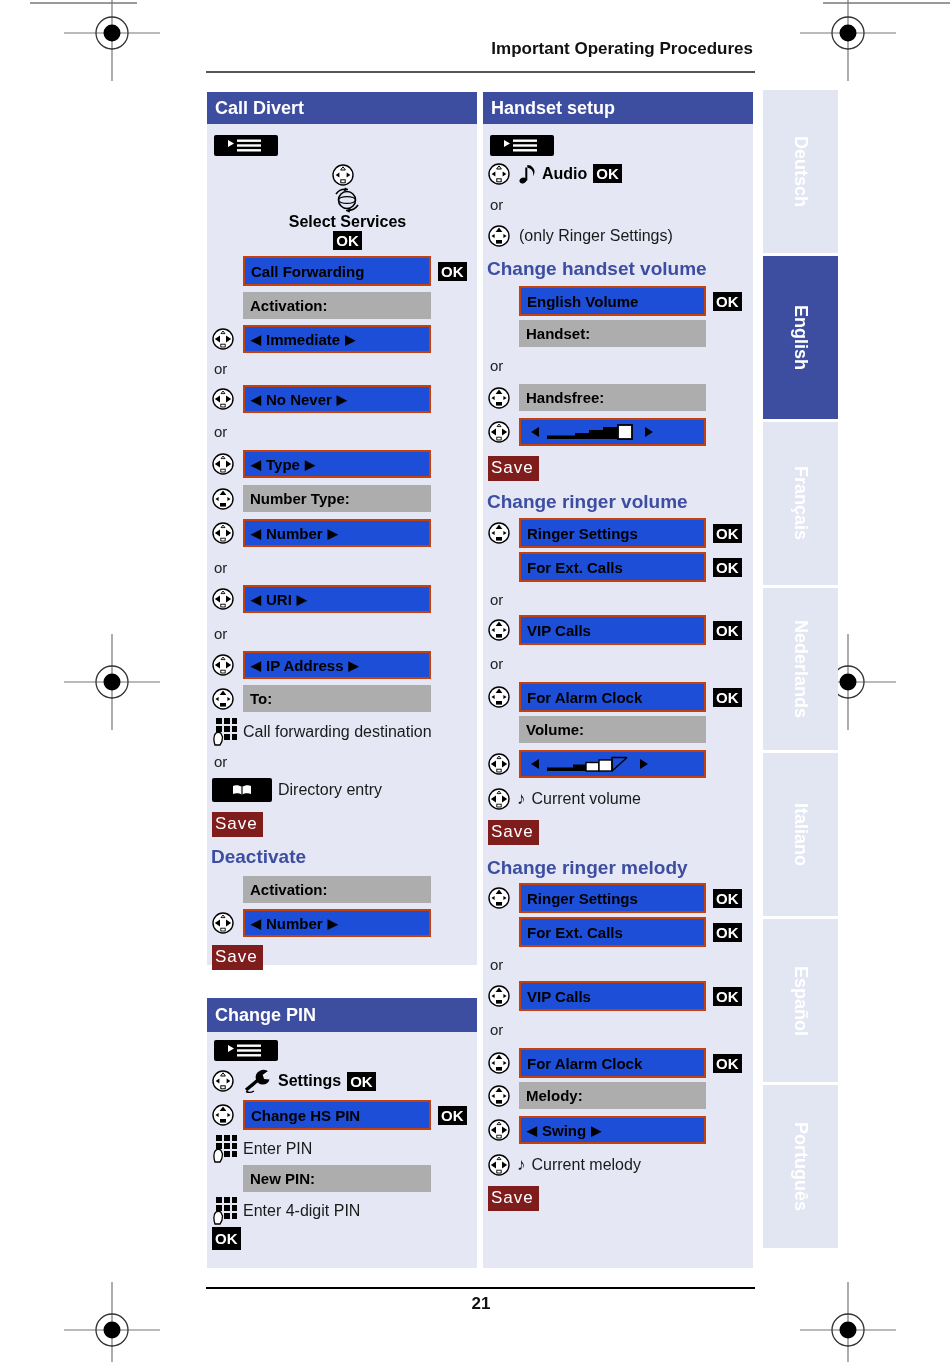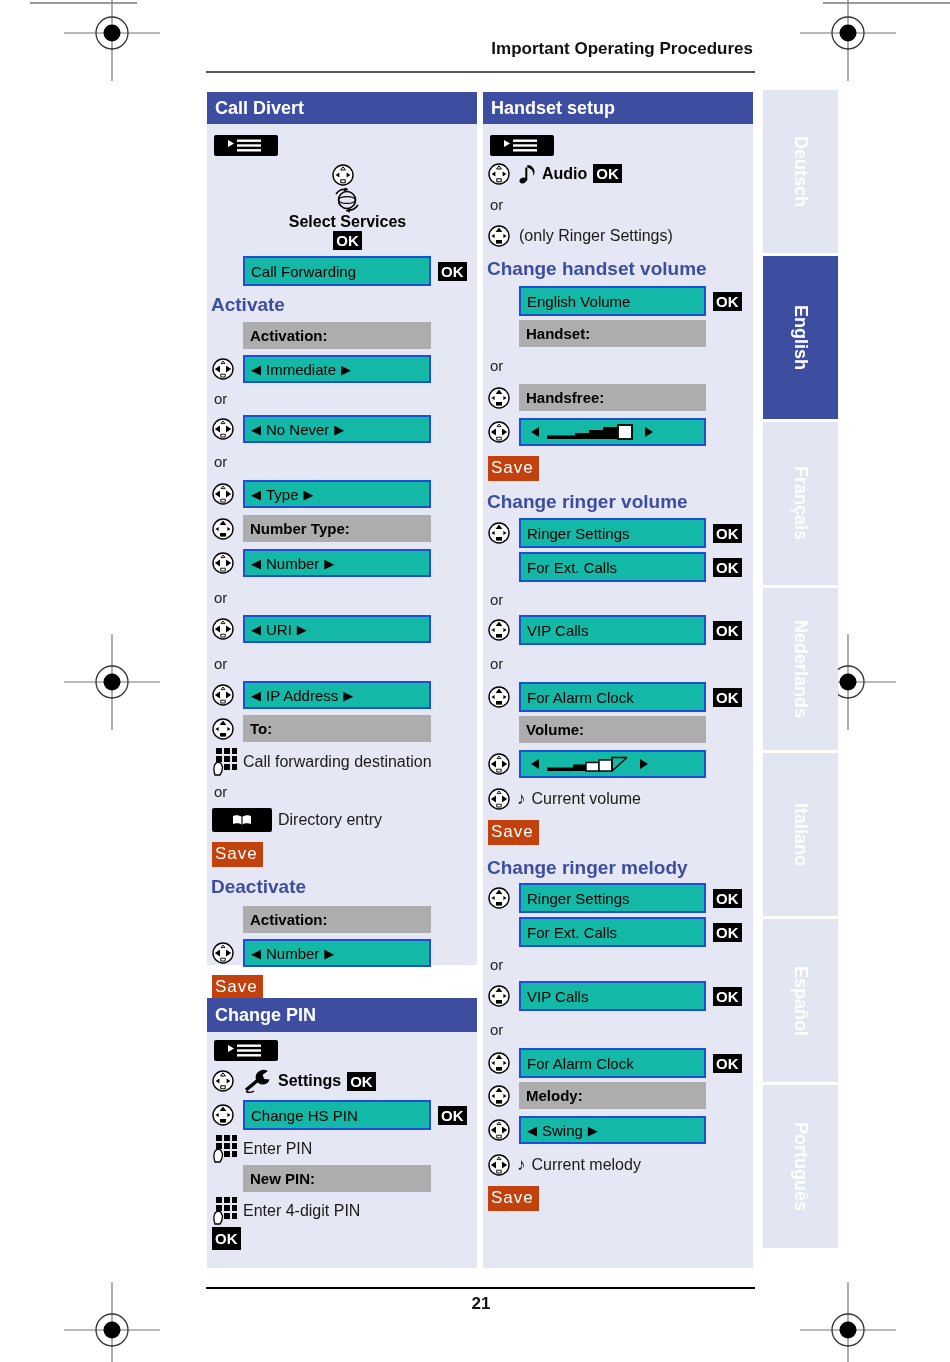--- a/index.html
+++ b/index.html
@@ -25,29 +25,29 @@
   .p-right { left:483px; top:92px;  width:270px; height:1176px; }
 
   .hdr { height:32px; background:#3d4ea1; color:#fff; font-size:18px; font-weight:bold;
          display:flex; align-items:center; padding-left:8px; }
 
   .menukey { width:64px; height:21px; background:#000; border-radius:2px; margin:11px 0 0 7px;
              display:flex; align-items:center; justify-content:center; }
   .row { display:flex; align-items:center; margin-left:5px; }
   .navic { width:25px; height:25px; flex:0 0 25px; display:flex; align-items:center; }
   .spacer { width:25px; flex:0 0 25px; }
-  .wbox { margin-left:6px; width:188px; height:28px; box-sizing:border-box; border:2px solid #1d4ed8;
-          background:#14b8a6; display:flex; align-items:center; padding-left:6px;
-          font-size:15px; font-weight:normal; color:#000; gap:5px; }
+  .wbox { margin-left:6px; width:188px; height:28px; box-sizing:border-box; border:2px solid #c2410c;
+          background:#1d4ed8; display:flex; align-items:center; padding-left:6px;
+          font-size:15px; font-weight:bold; color:#000; gap:5px; }
   .graybox { margin-left:6px; width:188px; height:27px; box-sizing:border-box; background:#adadad;
              display:flex; align-items:center; padding-left:7px; font-size:15px; font-weight:bold; color:#000; }
   .okkey { margin-left:7px; background:#000; color:#fff; font-size:15px; font-weight:bold;
            padding:2px 3px; line-height:1; }
   .okkey.inline { margin-left:6px; }
-  .savekey { display:inline-block; background:#c2410c; color:#fff; font-size:17px;
+  .savekey { display:inline-block; background:#7f1d1d; color:#fff; font-size:17px;
              padding:2px 5px 3px 3px; margin:10px 0 0 5px; letter-spacing:1px; }
   .okalone { display:inline-block; background:#000; color:#fff; font-size:15px; font-weight:bold;
              padding:3px 3px; margin:4px 0 0 5px; }
   .h2 { color:#3d4ea1; font-size:19px; font-weight:bold; margin:10px 0 0 4px; }
   .or { font-size:15px; color:#222; margin:10px 0 0 7px; }
   .steplabel { font-size:16px; font-weight:bold; color:#000; margin-left:6px; }
   .plain { font-size:16px; color:#1a1a1a; margin-left:6px; }
   .arr { font-size:13px; line-height:1; }
   .notechar { font-size:17px; color:#111; margin-left:4px; }
 
@@ -219,21 +219,20 @@
     </div>
 
     <div class="row" style="margin-top:6px;">
       <span class="spacer"></span>
       <div class="wbox" style="height:30px;">
         <span>Call Forwarding</span>
       </div>
       <span class="okkey">OK</span>
     </div>
 
-    <div class="h2" style="margin-top:8px;">Activate</div>
 
     <div class="row" style="margin-top:6px;">
       <span class="spacer"></span>
       <div class="graybox">
         <span>Activation:</span>
       </div>
     </div>
 
     <div class="row" style="margin-top:6px;">
       <span class="navic">

